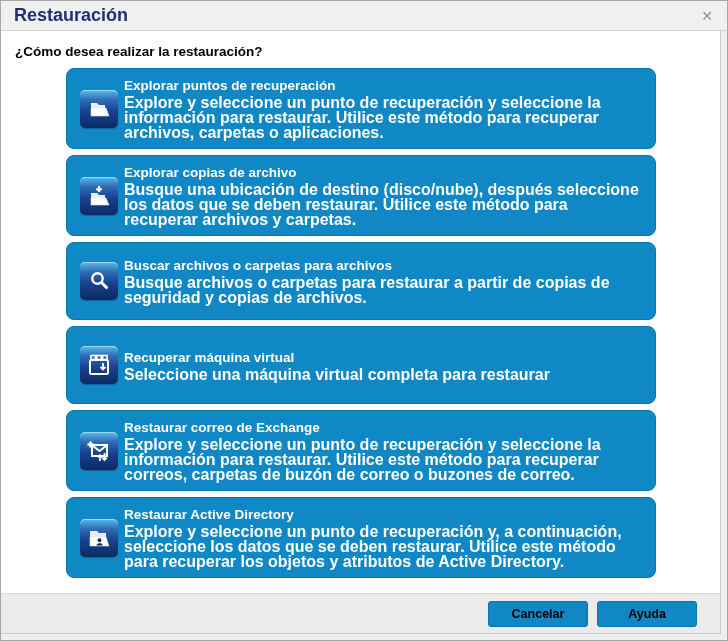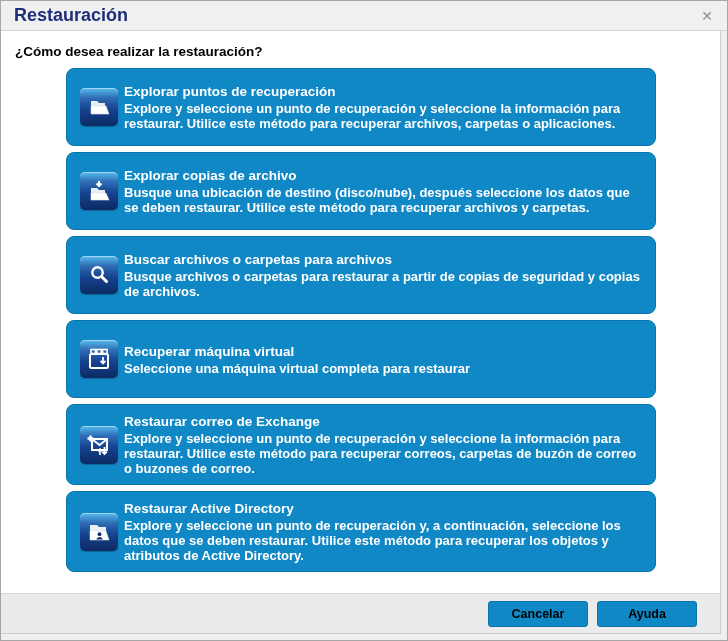--- a/index.html
+++ b/index.html
@@ -85,21 +85,21 @@
   .icon-tile svg{display:block;}
   .option-text{
     margin-left:6px;
     color:#ffffff;
   }
   .option-title{
     font-size:13.5px;font-weight:bold;line-height:17px;
     margin:0 0 1px 0;
   }
   .option-desc{
-    font-size:13px;font-weight:bold;line-height:15px;
+    font-size:16px;font-weight:bold;line-height:15px;
     margin:0;
   }
   .footer{
     flex:0 0 40px;height:40px;
     background:#ebebeb;
     border-top:1px solid #d9d9d9;
     display:flex;align-items:center;justify-content:flex-end;
     padding:0 23px;gap:9px;
     box-sizing:border-box;
   }

